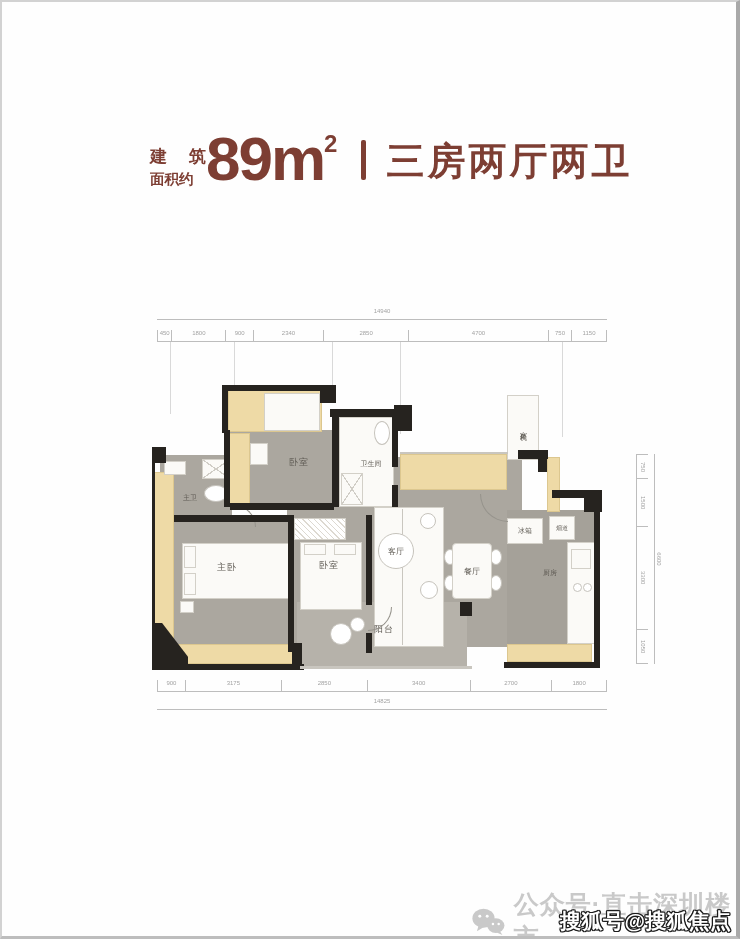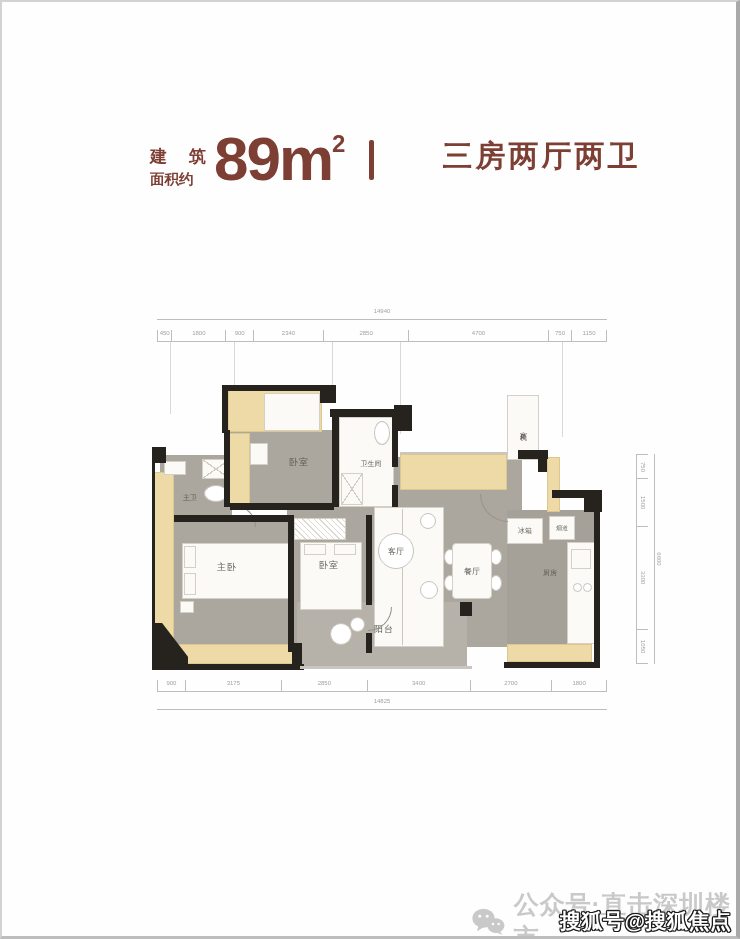--- a/index.html
+++ b/index.html
@@ -5,24 +5,24 @@
   html,body{margin:0;padding:0;background:#efefef;}
   *{box-sizing:border-box;font-family:"Liberation Sans","DejaVu Sans",sans-serif;}
   .page{position:relative;width:740px;height:939px;background:#fefefe;overflow:hidden;
         border:2px solid #d2d2d2;border-right:4px solid #a9a9a9;border-bottom:3px solid #bdbdbd;}
 
   
   .title-row{position:absolute;left:148px;top:126px;display:flex;align-items:flex-start;color:#7d3e33;}
   .t-prefix{width:56px;margin-top:20px;font-weight:700;}
   .t-prefix .l1{display:flex;justify-content:space-between;font-size:17px;line-height:1.1;}
   .t-prefix .l2{display:flex;justify-content:space-between;font-size:14.5px;margin-top:3px;}
-  .t-area{font-size:62px;font-weight:700;line-height:1;margin-left:8px;letter-spacing:-2px;}
+  .t-area{font-size:62px;font-weight:700;line-height:1;margin-left:0;letter-spacing:-2px;}
   .t-area sup{font-size:24px;font-weight:700;vertical-align:28px;letter-spacing:0;}
   .t-divider{width:5px;height:40px;background:#7d3e33;border-radius:2px;margin:12px 20px 0 24px;}
-  .t-layout{font-size:30px;font-weight:700;margin-top:8px;letter-spacing:3px;margin-left:48px;}
+  .t-layout{font-size:38px;font-weight:700;margin-top:8px;letter-spacing:3px;}
 
   
   .dim-row{position:absolute;color:#a3a3a3;font-size:6px;line-height:7px;}
   .dim-total{border-bottom:1px solid #bdbdbd;text-align:center;height:12px;}
   .dim-seg{display:flex;border-bottom:1px solid #bdbdbd;border-left:1px solid #bdbdbd;height:12px;}
   .dim-seg span{border-right:1px solid #bdbdbd;text-align:center;overflow:hidden;}
   .dim-v{position:absolute;display:flex;flex-direction:column;border-left:1px solid #bdbdbd;
          color:#a3a3a3;font-size:6px;width:12px;}
   .dim-v span{border-bottom:1px solid #bdbdbd;writing-mode:vertical-rl;display:flex;align-items:center;justify-content:center;overflow:hidden;}
   .dim-v span:first-child{border-top:1px solid #bdbdbd;}

